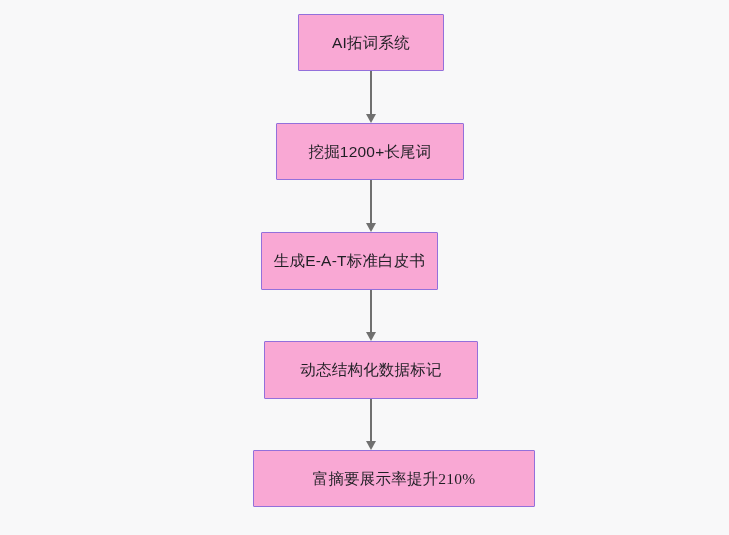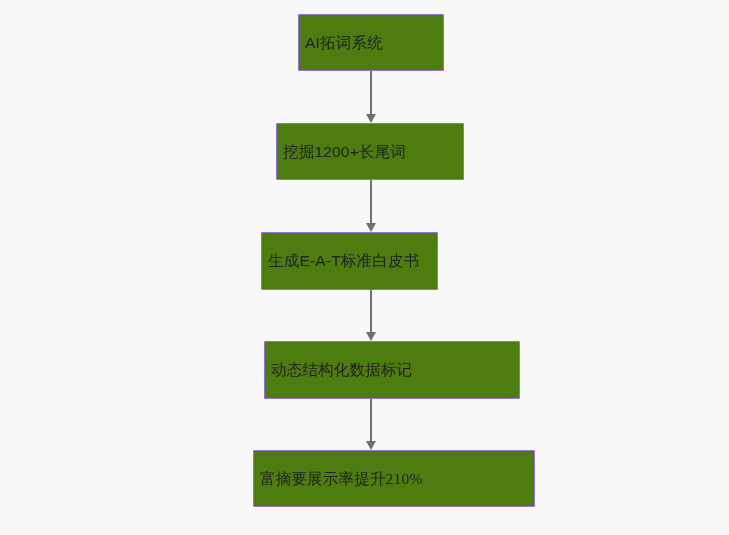--- a/index.html
+++ b/index.html
@@ -15,26 +15,26 @@
     overflow: hidden;
   }
   #flowchart-canvas {
     position: relative;
     width: 729px;
     height: 535px;
   }
   .node {
     position: absolute;
     box-sizing: border-box;
-    background: #4d7c0f;
+    background: #f9a8d4;
     border: 1.6px solid #9370db;
     border-radius: 1px;
     display: flex;
     align-items: center;
-    justify-content: flex-start;
+    justify-content: center;
     color: #1f1f24;
     font-size: 15.5px;
     line-height: 1;
     letter-spacing: 0.2px;
     white-space: nowrap;
   }
   .node-label {
     display: block;
     padding: 0 6px;
     text-align: center;
@@ -86,21 +86,21 @@
 
   <div class="node" id="node-3" style="left: 261px; top: 232px; width: 177px; height: 58px;">
     <span class="node-label">生成E-A-T标准白皮书</span>
   </div>
 
   <div class="edge" id="edge-3" style="left: 366px; top: 290px; height: 51px;">
     <div class="edge-line" style="height: 43px;"></div>
     <div class="edge-arrowhead" style="top: 42px;"></div>
   </div>
 
-  <div class="node" id="node-4" style="left: 264px; top: 341px; width: 256px; height: 58px;">
+  <div class="node" id="node-4" style="left: 264px; top: 341px; width: 214px; height: 58px;">
     <span class="node-label">动态结构化数据标记</span>
   </div>
 
   <div class="edge" id="edge-4" style="left: 366px; top: 399px; height: 51px;">
     <div class="edge-line" style="height: 43px;"></div>
     <div class="edge-arrowhead" style="top: 42px;"></div>
   </div>
 
   <div class="node" id="node-5" style="left: 253px; top: 450px; width: 282px; height: 57px; font-family: Liberation Serif, serif;">
     <span class="node-label">富摘要展示率提升210%</span>

